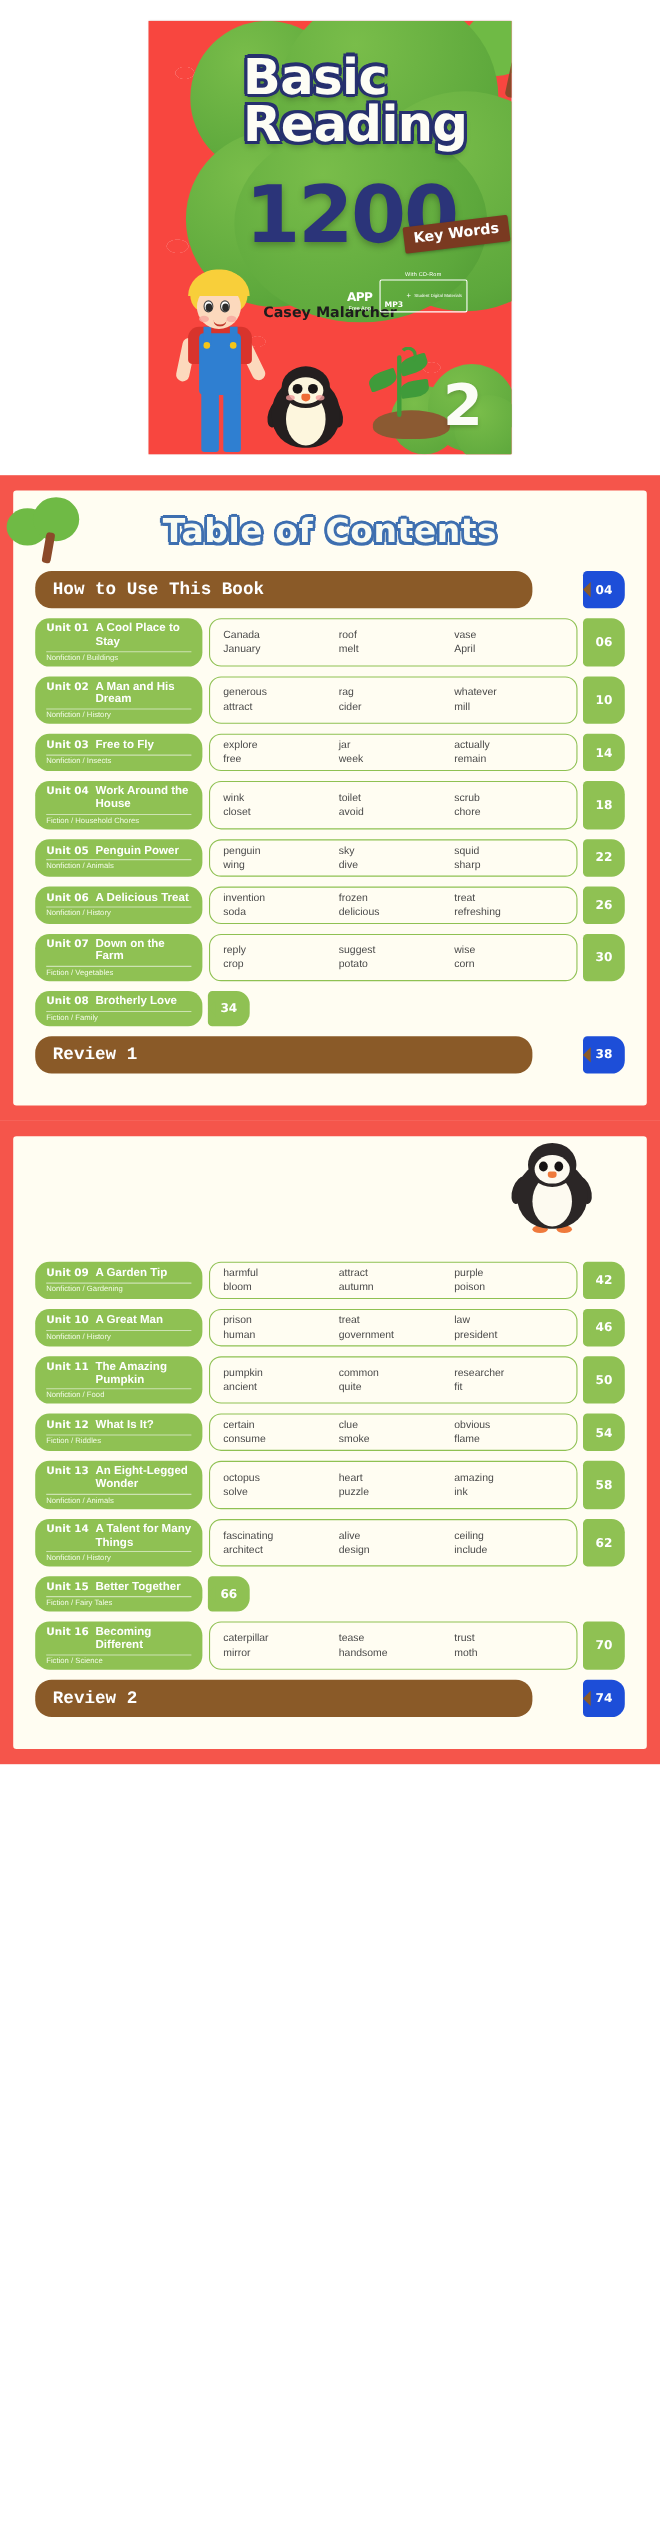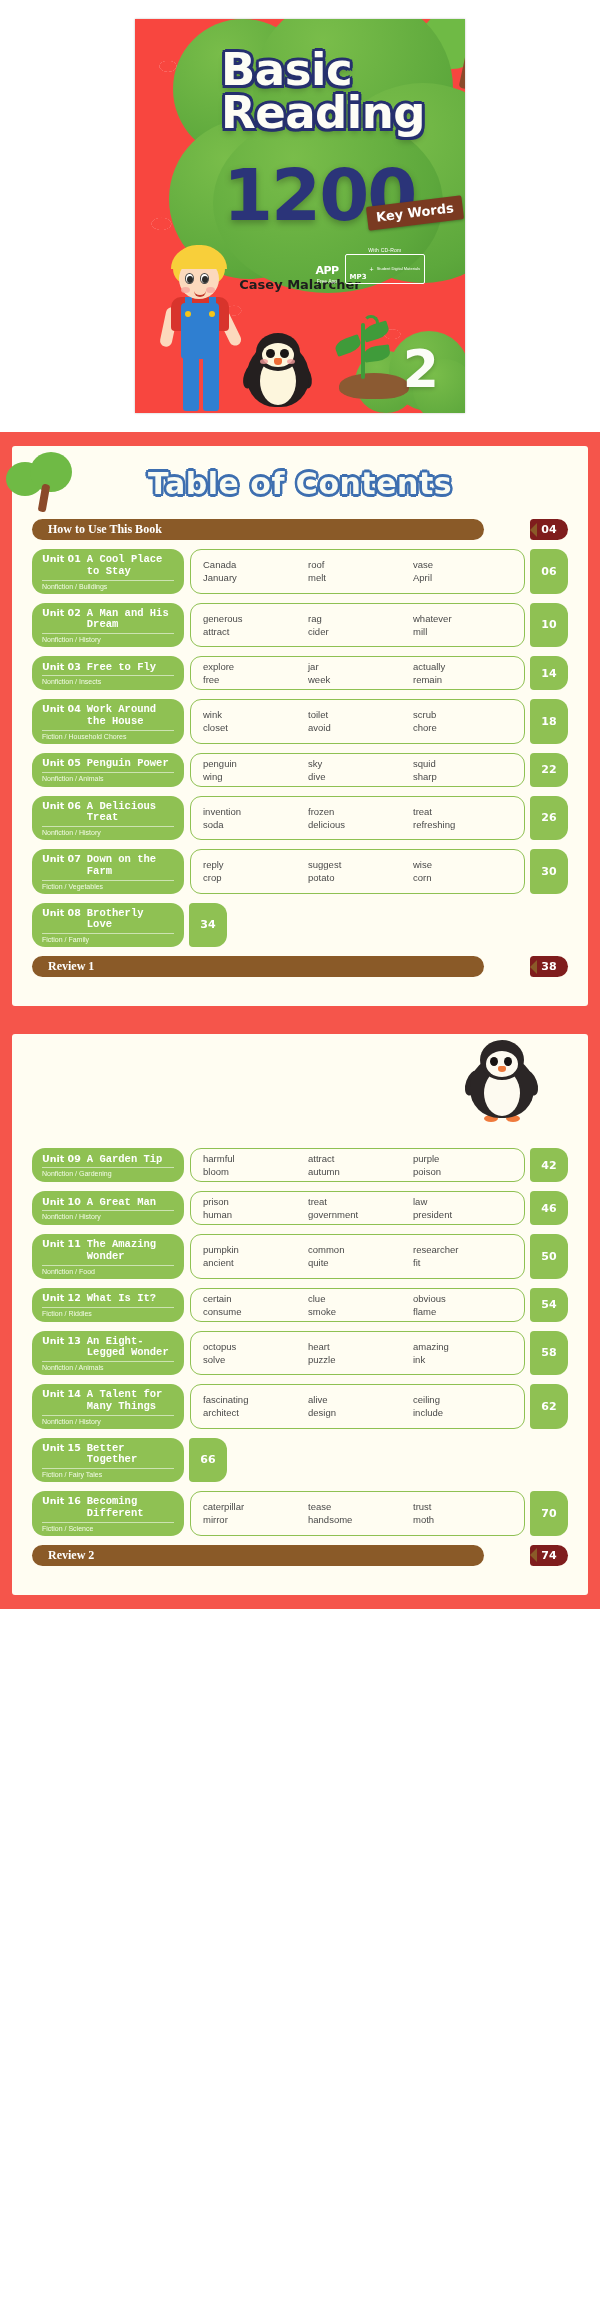--- a/index.html
+++ b/index.html
@@ -193,47 +193,47 @@
   .bar {
     display:flex; align-items:stretch;
     margin-bottom:9px;
     position:relative;
   }
   
   .row-brown {
     display:flex; align-items:center;
     background:#8a5a28;
     border-radius:15px;
-    height:21px;
+    height:34px;
     flex:1;
     padding:0 16px;
     color:#fff;
-    font-family:Liberation Serif, serif;
+    font-family:Liberation Mono, monospace;
     font-weight:bold;
-    font-size:12px;
+    font-size:16px;
   }
   .unit-block {
     width:152px;
     background:#8fc153;
     border-radius:13px;
     color:#fff;
     padding:4px 10px 4px 10px;
     display:flex;
     flex-direction:column;
     justify-content:center;
     flex-shrink:0;
   }
   .unit-top { display:flex; align-items:baseline; gap:6px; }
   .unit-no {
     font-family:"DejaVu Sans", sans-serif;
     font-weight:bold; font-size:9.5px;
     white-space:nowrap;
   }
   .unit-title {
-    font-family:Liberation Mono, monospace;
+    font-family:Liberation Sans, sans-serif;
     font-weight:bold; font-size:10.5px;
     line-height:1.12;
   }
   .unit-genre {
     font-size:7px; color:#f2fbe6; margin-top:2px;
     border-top:.8px solid rgba(255,255,255,.55);
     padding-top:2px;
   }
   .words {
     flex:1;
@@ -260,21 +260,21 @@
     display:flex; align-items:center; justify-content:center;
     font-family:"DejaVu Sans", sans-serif;
     font-weight:bold; font-size:11px;
     position:relative;
   }
   .pagenum::before{
     content:""; position:absolute; left:-7px; top:50%;
     transform:translateY(-50%);
     border:7px solid transparent; border-right-color:#8fc153;
   }
-  .pagenum.brown{ background:#7f1d1d;margin-left:46px; }
+  .pagenum.brown{ background:#1d4ed8;margin-left:46px; }
   .pagenum.brown::before{ border-right-color:#8a5a28; }
 
   .toc-penguin{ position:absolute; right:54px; top:6px; width:64px; height:78px; }
   .toc-penguin .body{position:absolute;left:0;bottom:0;width:64px;height:62px;background:#2b2626;border-radius:50% 50% 46% 46%;}
   .toc-penguin .belly{position:absolute;left:14px;bottom:2px;width:36px;height:46px;background:#fdfaf0;border-radius:50%;}
   .toc-penguin .head{position:absolute;left:10px;top:0;width:44px;height:40px;background:#2b2626;border-radius:50%;}
   .toc-penguin .fw{position:absolute;left:16px;top:11px;width:32px;height:26px;background:#fdfaf0;border-radius:50%;}
   .toc-penguin .ey{position:absolute;top:17px;width:8px;height:9px;background:#171313;border-radius:50%;}
   .toc-penguin .ey.l{left:20px;} .toc-penguin .ey.r{left:34px;}
   .toc-penguin .beak{position:absolute;left:28px;top:26px;width:8px;height:6px;background:#ef7a3c;border-radius:2px 2px 50% 50%;}
@@ -600,21 +600,21 @@
               <span>human</span>
               <span>government</span>
               <span>president</span>
             </div>
             <div class="pagenum">46</div>
           </div>
           <div class="bar">
             <div class="unit-block">
               <div class="unit-top">
                 <span class="unit-no">Unit 11</span>
-                <span class="unit-title">The Amazing Wonder</span>
+                <span class="unit-title">The Amazing Pumpkin</span>
               </div>
               <div class="unit-genre">Nonfiction / Food</div>
             </div>
             <div class="words">
               <span>pumpkin</span>
               <span>common</span>
               <span>researcher</span>
               <span>ancient</span>
               <span>quite</span>
               <span>fit</span>

